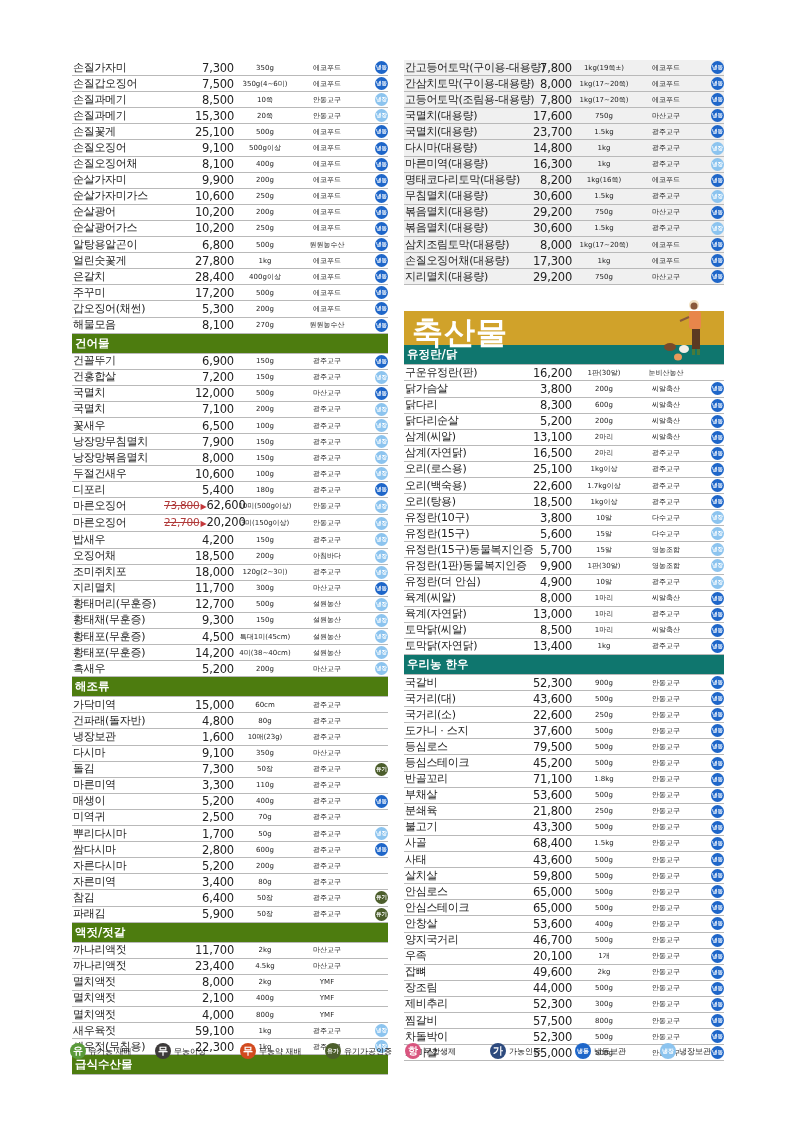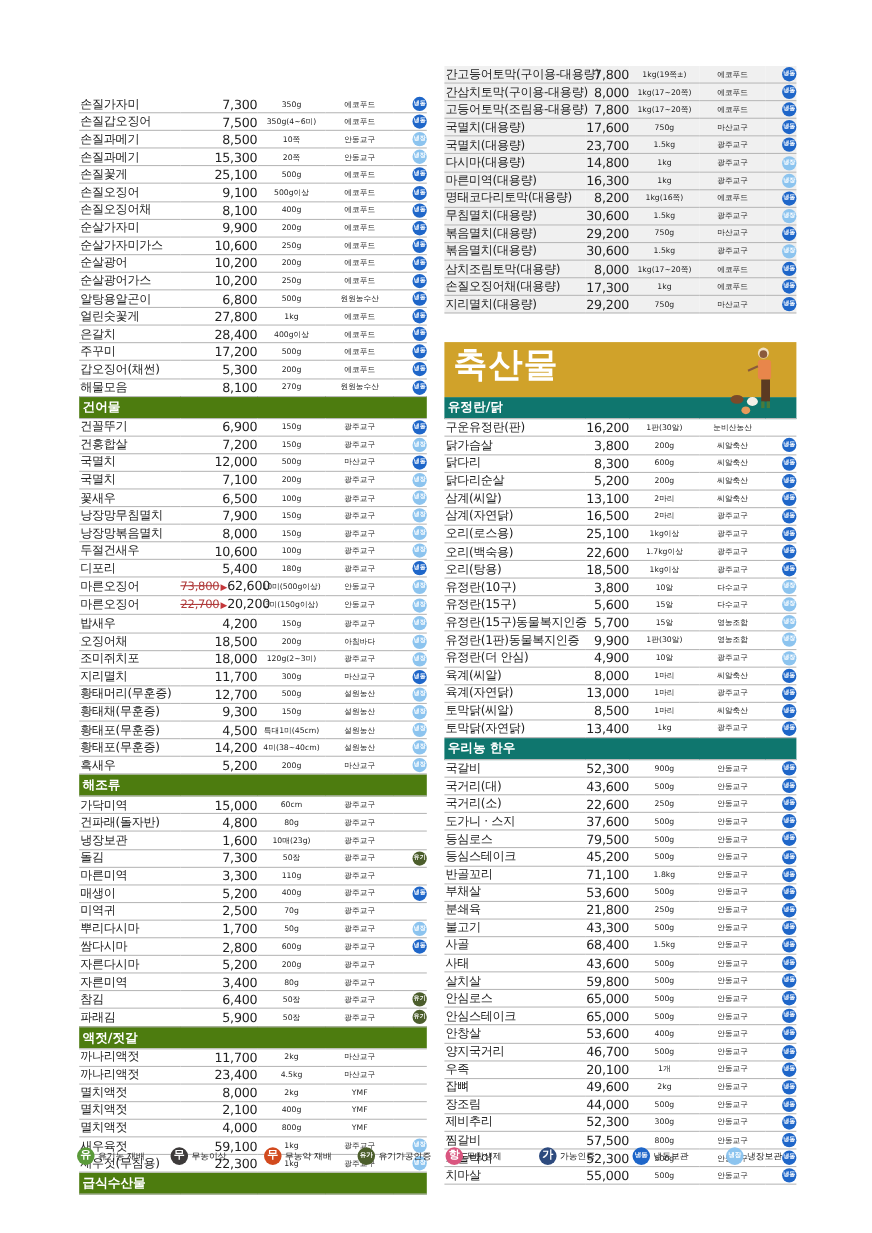--- a/index.html
+++ b/index.html
@@ -1,37 +1,37 @@
 <!DOCTYPE html>
 <html><head>
 <meta charset="utf-8">
 <style>
   html, body { margin:0; padding:0; background:#ffffff; }
   body { width:793px; height:1121px; position:relative; font-family:"DejaVu Sans", sans-serif; color:#222; overflow:hidden; }
   .col { position:absolute; top:60px; }
-  #left { left:72px; width:316px;margin-top:27px; }
+  #left { left:72px; width:316px; }
   #right { left:404px; width:320px; }
   table { border-collapse:collapse; width:100%; table-layout:fixed; }
   tr.item td { height:15.1px; border-bottom:1.6px solid #b9b9b9; padding:0; font-size:11px; line-height:14px; white-space:nowrap; overflow:visible; }
   #right tr.item td { height:15.1px; }
   td.name { letter-spacing:-0.3px; padding-left:1px !important; }
   td.price { text-align:right; font-size:11.5px !important; letter-spacing:-0.2px; }
   td.size { text-align:center; font-size:7px !important; }
   td.maker { text-align:center; font-size:7px !important; }
   td.badge { text-align:right; }
   .old { color:#b03a3a; text-decoration:line-through; font-size:10.5px; margin-right:1px; }
   .arrow { color:#c4373a; font-size:8px; }
   tr.cat td { background:#4d7c0f; color:#fff; font-weight:bold; font-size:11.5px; height:17px; padding-left:3px; border-bottom:1.6px solid #b9b9b9; }
   tr.cat.gold td { background:#0f766e; }
   .bulk tr.item td { background:#f0f0f0; }
   .b { display:inline-block; width:13px; height:13px; border-radius:50%; color:#fff; font-size:5.5px; line-height:13px; text-align:center; font-weight:bold; vertical-align:middle; }
   .b.frozen { background:#1e66c9; }
   .b.chilled { background:#8cc4ef; }
   .b.organic { background:#4c5e2c; }
-  .banner { position:relative; height:50px; background:#d0a22a; margin-top:26px; }
+  .banner { position:relative; height:34px; background:#d0a22a; margin-top:26px; }
   .banner .title { position:absolute; left:8px; top:0; color:#fff; font-size:31px; font-weight:bold; line-height:42px; letter-spacing:1px; }
   .farmer { position:absolute; right:10px; bottom:-18px; width:56px; height:66px; }
   .legend { position:absolute; top:1043px; left:70px; width:660px; height:22px; font-size:8px; }
   .lg { position:absolute; top:0; display:flex; align-items:center; gap:3px; }
   .lg .c { display:inline-block; width:16px; height:16px; border-radius:50%; color:#fff; font-size:10px; line-height:16px; text-align:center; font-weight:bold; }
   .lg .c.sm { font-size:6px; }
 </style>
 </head>
 <body>
 
@@ -322,20 +322,27 @@
           <td class="price"><span>4,800</span></td>
           <td class="size">80g</td>
           <td class="maker">광주교구</td>
           <td class="badge"></td>
         </tr>
         <tr class="item">
           <td class="name">냉장보관</td>
           <td class="price"><span>1,600</span></td>
           <td class="size">10매(23g)</td>
           <td class="maker">광주교구</td>
+          <td class="badge"></td>
+        </tr>
+        <tr class="item">
+          <td class="name">다시마</td>
+          <td class="price"><span>9,100</span></td>
+          <td class="size">350g</td>
+          <td class="maker">마산교구</td>
           <td class="badge"></td>
         </tr>
         <tr class="item">
           <td class="name">돌김</td>
           <td class="price"><span>7,300</span></td>
           <td class="size">50장</td>
           <td class="maker">광주교구</td>
           <td class="badge"><span class="b organic">유기</span></td>
         </tr>
         <tr class="item">

